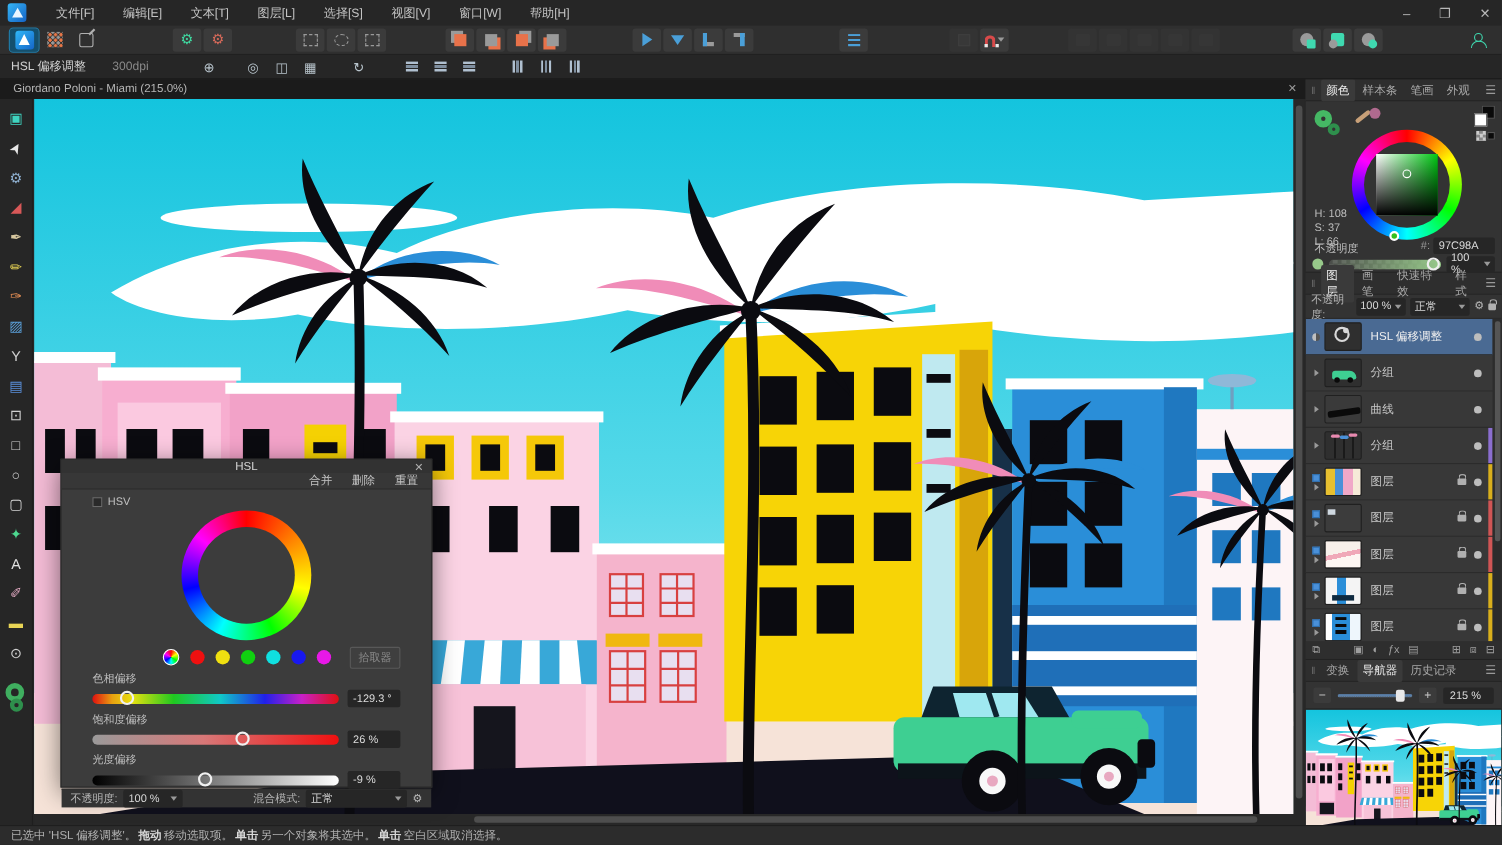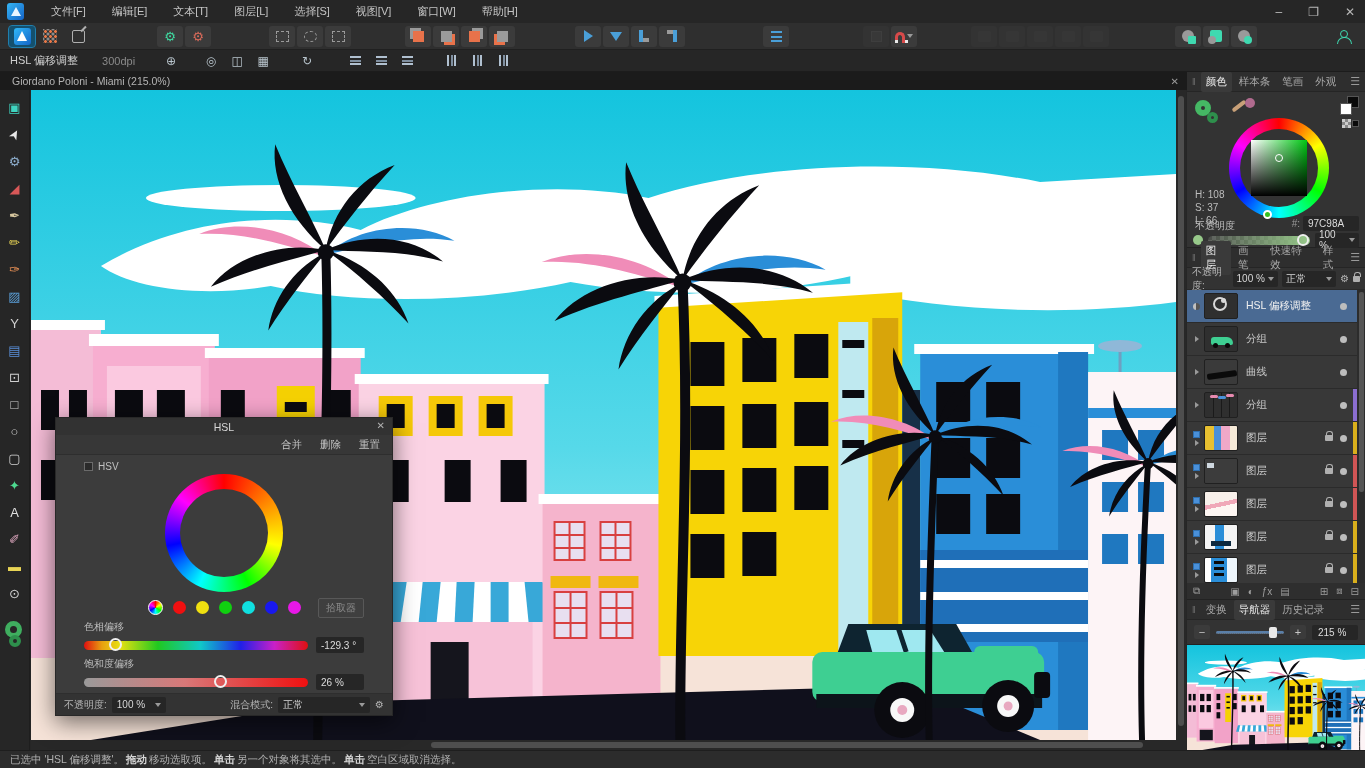--- a/index.html
+++ b/index.html
@@ -50,21 +50,21 @@
   .teal.t2{border-radius:2px;background:#3fd9b0}
   .teal.t2::after{background:#9a9a9a;border-radius:50%;right:auto;left:-2px}
   .teal.t3::after{border-radius:50%}
   .person{width:13px;height:13px;position:relative}
   .person::before{content:"";position:absolute;top:0;left:3.5px;width:6px;height:6px;border:1.5px solid #3fd9b0;border-radius:50%}
   .person::after{content:"";position:absolute;bottom:-1px;left:0;width:13px;height:6px;border:1.5px solid #3fd9b0;border-bottom:none;border-radius:7px 7px 0 0}
 
   
   .contextbar{position:absolute;left:0;top:50px;width:1365px;height:22px;background:#262626;border-bottom:1px solid #1c1c1c;display:flex;align-items:center;padding:0 10px;gap:4px;z-index:38}
   .ctx-label{color:#d0d0d0;margin-right:20px}
-  .ctx-dpi{color:#8a8a8a;margin-right:21px}
+  .ctx-dpi{color:#8a8a8a;margin-right:40px}
   .cbtn{height:18px;min-width:22px;display:flex;align-items:center;justify-content:center;color:#b8c4cc;font-size:12px;border-radius:2px}
   .alH{width:11px;height:9px;background:linear-gradient(to bottom,#b0c0d0 0 2px,transparent 2px 3.5px,#7f8fa0 3.5px 5.5px,transparent 5.5px 7px,#b0c0d0 7px 9px)}
   .alV{width:9px;height:11px;background:linear-gradient(to right,#b0c0d0 0 2px,transparent 2px 3.5px,#7f8fa0 3.5px 5.5px,transparent 5.5px 7px,#b0c0d0 7px 9px)}
 
   
   .tabbar{position:absolute;left:0;top:72px;width:1187px;height:18px;background:#1b1b1b;display:flex;align-items:center;z-index:30}
   .doc-tab{color:#b4b4b4;font-size:10.5px;padding-left:12px;flex:1}
   .tab-close{color:#9a9a9a;font-size:10px;margin-right:8px}
 
   
@@ -643,20 +643,29 @@
     </div>
     <div class="sgroup">
       <div class="slabel">饱和度偏移</div>
       <div class="srow">
         <div class="strack sat">
             <span class="sthumb" style="left:58%"></span>
           </div>
         <div class="sval">26 %</div>
       </div>
     </div>
+    <div class="sgroup">
+      <div class="slabel">光度偏移</div>
+      <div class="srow">
+        <div class="strack lum">
+            <span class="sthumb" style="left:43%"></span>
+          </div>
+        <div class="sval">-9 %</div>
+      </div>
+    </div>
   </div>
   <div class="dlg-bottom">
     <span>不透明度:</span>
     <div class="bbox op">
         <span>100 %</span>
         <span class="chev"></span>
       </div>
     <div class="grow"></div>
     <span>混合模式:</span>
     <div class="bbox blend">

